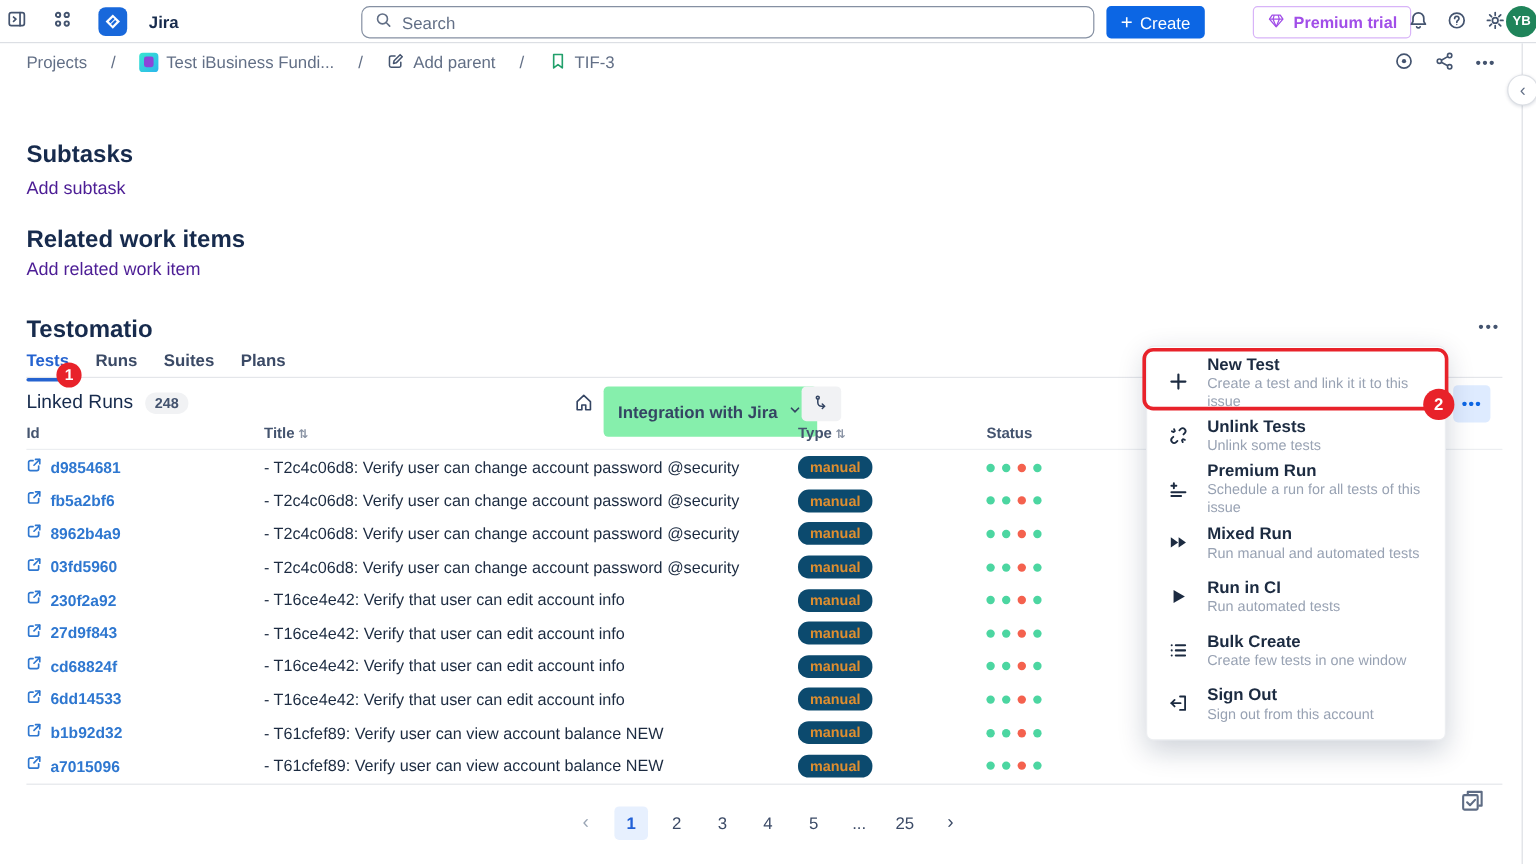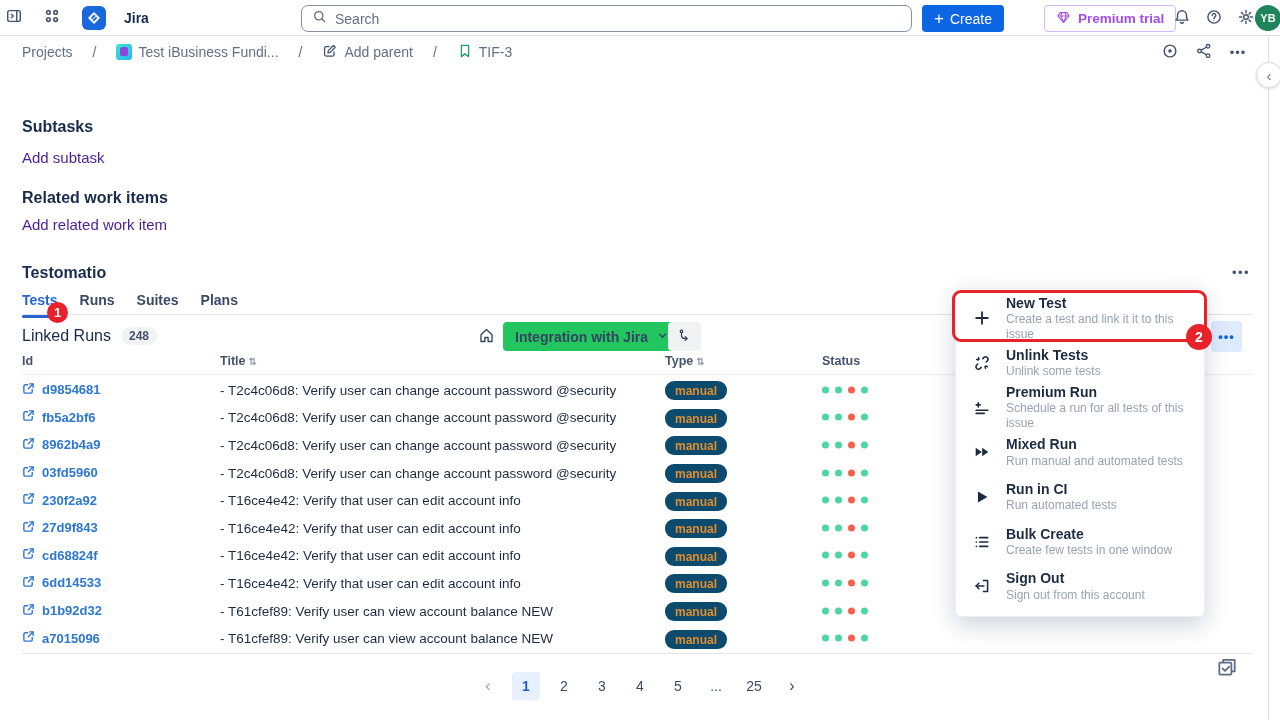--- a/index.html
+++ b/index.html
@@ -55,23 +55,23 @@
   .dots { font-size:13px; letter-spacing:1px; color:#44546f; }
 
   
   .right-border { position:absolute; top:36px; left:1268px; width:1px; height:684px; background:#dcdfe4; }
   .collapse-fab { position:absolute; left:1256px; top:62px; width:26px; height:26px; border-radius:50%;
     background:#fff; border:1px solid #dcdfe4; box-shadow:0 1px 3px rgba(9,30,66,.15);
     display:flex; align-items:center; justify-content:center; color:#626f86; font-size:15px;
     cursor:pointer; z-index:21; }
 
   
-  .h-section { position:absolute; left:22px; font-size:16px; font-weight:700; color:#172b4d;text-align:center; }
+  .h-section { position:absolute; left:22px; font-size:20px; font-weight:700; color:#172b4d;text-align:center; }
   .ghost-text { position:absolute; left:22px; font-size:15px; color:#4c1d95; cursor:pointer; }
-  .testomatio-title { position:absolute; left:22px; top:264px; font-size:16px; font-weight:700; color:#172b4d; }
+  .testomatio-title { position:absolute; left:22px; top:264px; font-size:20px; font-weight:700; color:#172b4d; }
   .section-more { position:absolute; left:1228px; top:262px; width:26px; height:20px;
     color:#44546f; font-size:13px; letter-spacing:1.5px; cursor:pointer; background:none; border:none; }
 
   
   .tabs { position:absolute; left:22px; top:292px; display:flex; gap:22px; font-size:14px; z-index:2; }
   .tab { color:#3b4a66; font-weight:600; cursor:pointer; padding-bottom:10px; position:relative; }
   .tab.active { color:#2563d0; }
   .tab.active::after { content:""; position:absolute; left:0; right:0; bottom:0; height:3px;
     background:#2563d0; border-radius:2px; }
   .tabs-divider { position:absolute; left:22px; top:314px; width:1230px; height:1px; background:#e4e6ea; z-index:1; }
@@ -85,21 +85,21 @@
     border:3px solid #e8222a; border-radius:9px; z-index:39; pointer-events:none; }
 
   
   .lt-title { position:absolute; left:22px; top:327px; font-size:16px; color:#172b4d;
     display:flex; align-items:center; gap:10px; }
   .count-badge { background:#f1f2f4; color:#44546f; font-size:12px; font-weight:600;
     border-radius:10px; padding:2px 8px; }
   .home-btn { position:absolute; left:475px; top:326px; width:22px; height:22px; color:#344563;
     background:none; border:none; cursor:pointer; }
   .home-btn svg { width:17px; height:17px; }
-  .filter-pill { position:absolute; left:503px; top:322px; height:29px; background:#22c55e;
+  .filter-pill { position:absolute; left:503px; top:322px; height:42px; background:#86efac;
     border:none; border-radius:4px; padding:0 12px; font-size:14px; font-weight:600; color:#344563;
     display:flex; align-items:center; gap:8px; cursor:pointer; font-family:inherit; }
   .filter-pill svg { width:13px; height:13px; }
   .branch-pill { position:absolute; left:668px; top:322px; width:33px; height:29px; background:#f1f2f4;
     border:none; border-radius:4px; display:flex; align-items:center; justify-content:center;
     color:#344563; cursor:pointer; }
   .branch-pill svg { width:15px; height:15px; }
 
   
   .thead { position:absolute; left:22px; top:354px; width:1230px; height:20px; font-size:12.5px;

